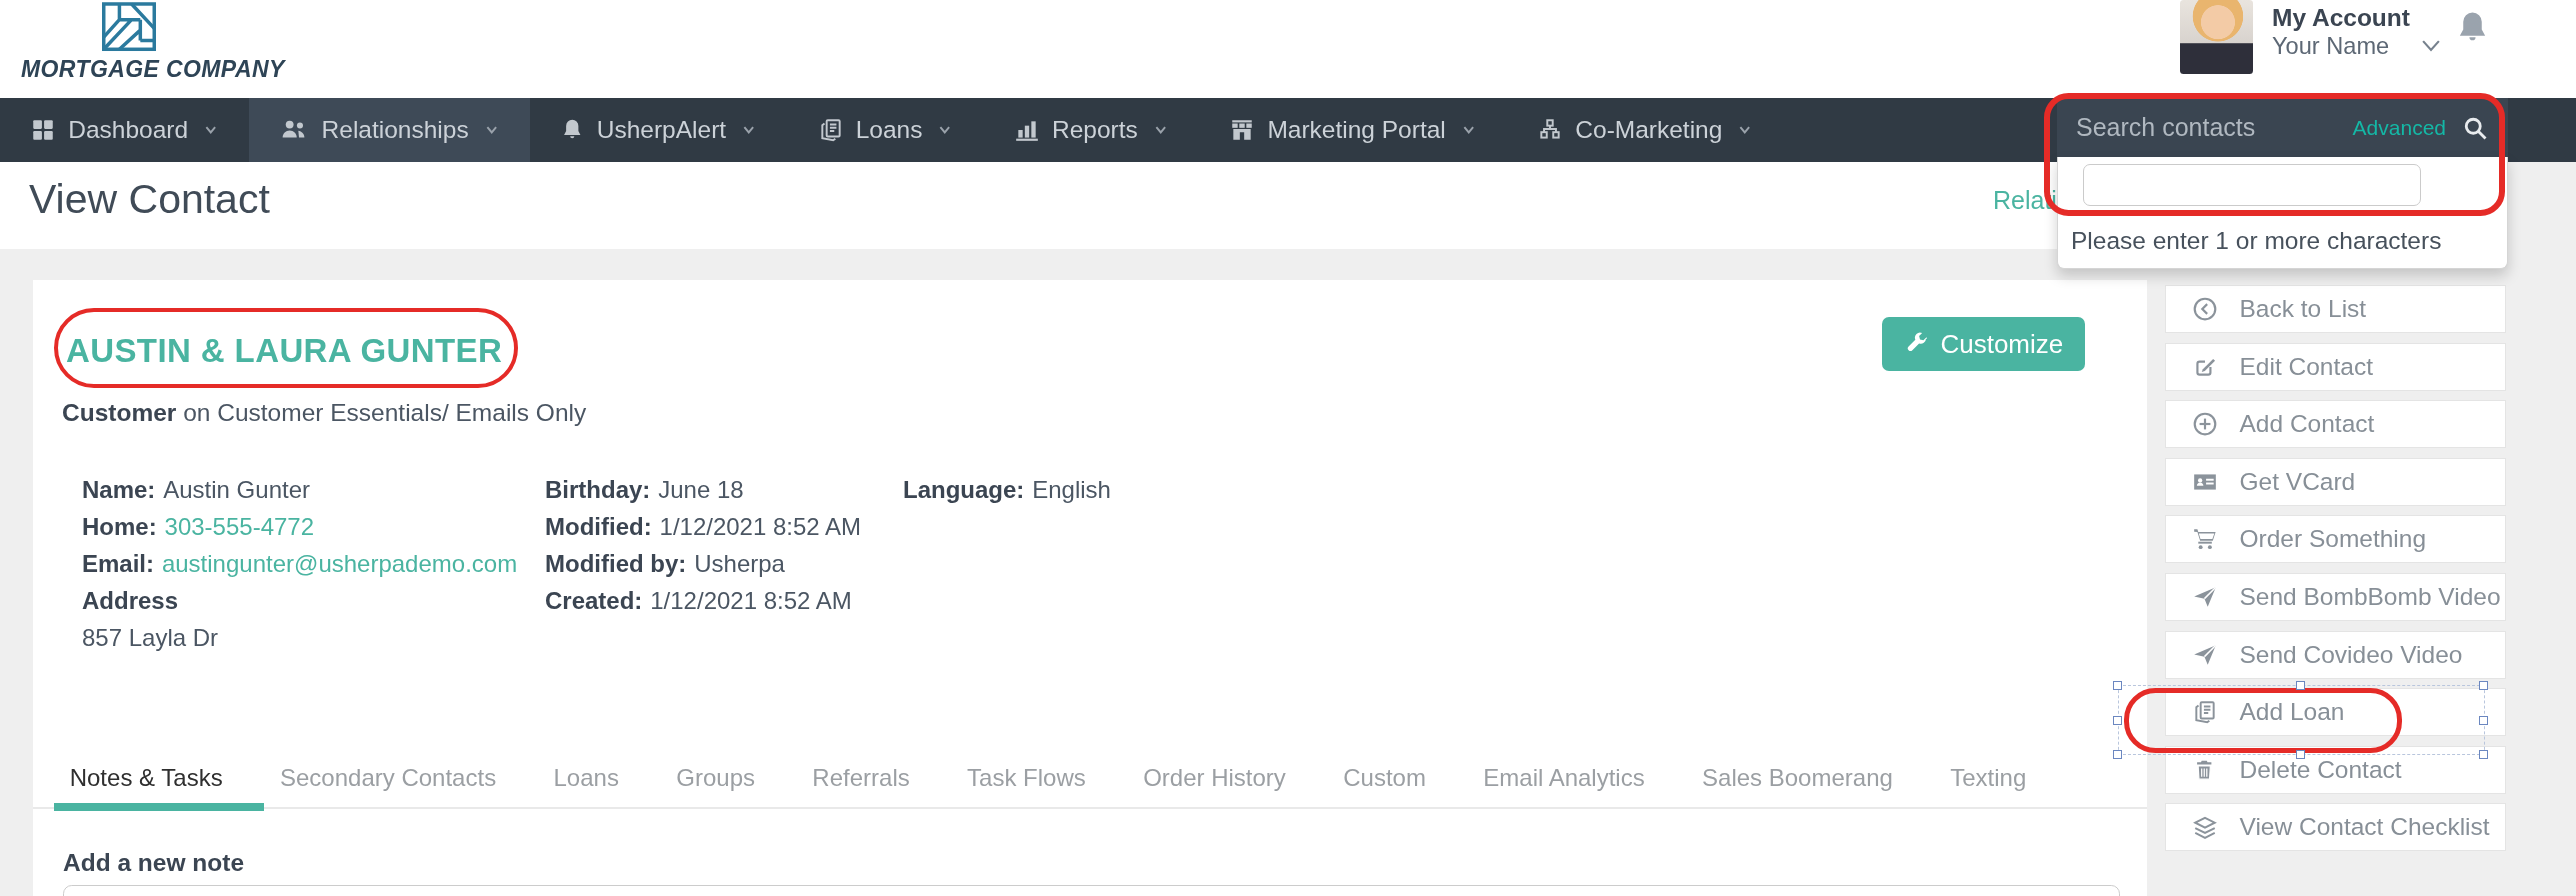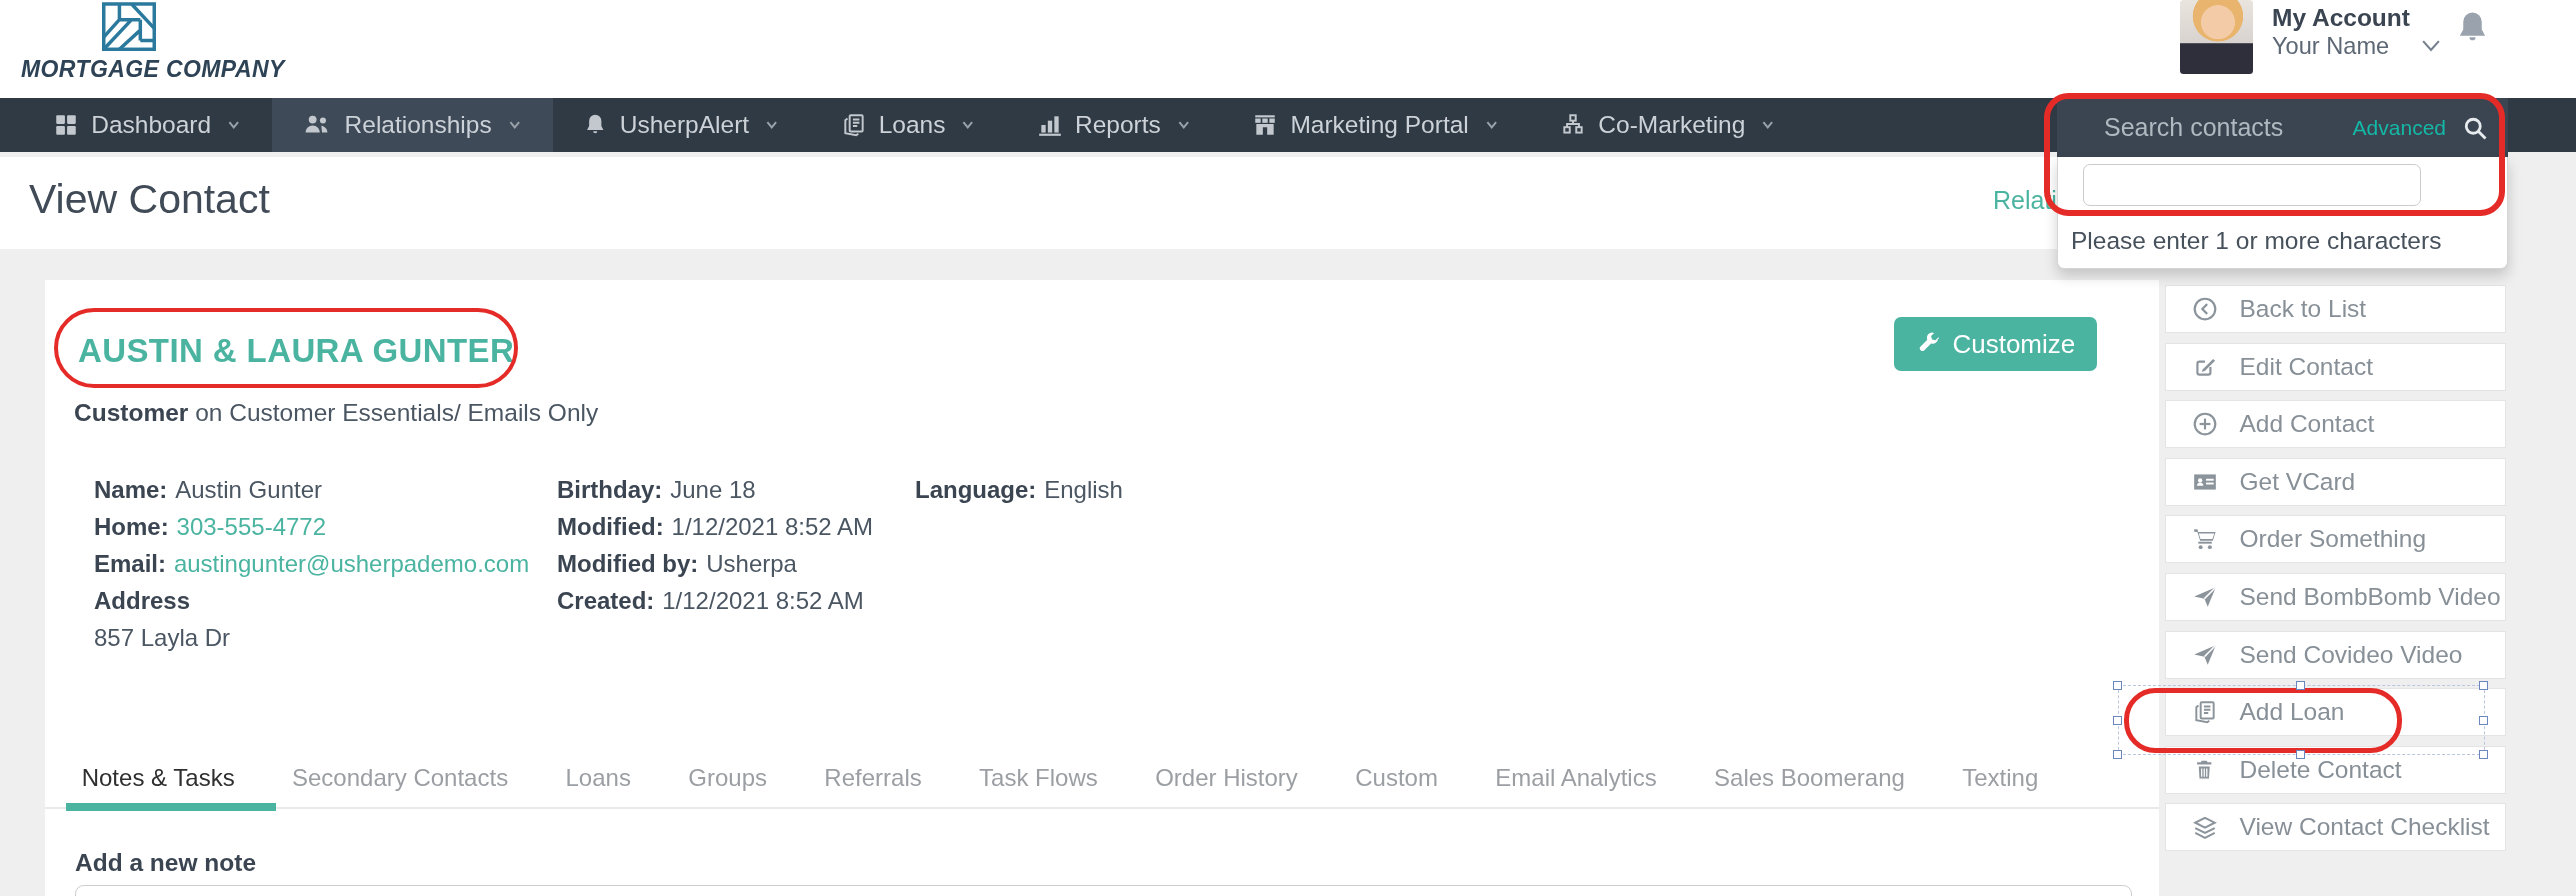--- a/index.html
+++ b/index.html
@@ -22,48 +22,48 @@
       radial-gradient(circle at 52% 30%, #f3cba6 0 26%, rgba(0,0,0,0) 27%),
       radial-gradient(circle at 52% 22%, #e9b56e 0 36%, rgba(0,0,0,0) 37%),
       linear-gradient(180deg,#e9e4de 0%,#d8d3ce 58%,#2e2f3a 59%);
   }
   .acct-title { position:absolute; left:2272px; top:3.5px; font-size:24.5px; font-weight:700; color:#3b4552; }
   .acct-sub   { position:absolute; left:2272px; top:33px; font-size:23.6px; color:#5d6875; }
   .acct-chevron { position:absolute; left:2416px; top:35px; color:#77828e; }
   .bell { position:absolute; left:2454px; top:8.7px; color:#9aa3ad; }
 
   
-  .nav { position:absolute; left:0; top:98px; width:2576px; height:54px; background:#303a44; z-index:6;
-         display:flex; align-items:stretch; padding-left:23px; }
+  .nav { position:absolute; left:0; top:98px; width:2576px; height:64px; background:#303a44; z-index:6;
+         display:flex; align-items:stretch; }
   .nav-item { display:flex; align-items:center; gap:12.2px; padding:0 30px; color:#ccd2d8; font-size:24.5px;
               white-space:nowrap; cursor:pointer; }
   .nav-item.active { background:#3e4a57; }
   .nav-item .chev { color:#9aa2ab; margin-left:1.7px; }
   .nav-icon { color:#c2c8ce; }
 
   
   .searchbar { position:absolute; left:2057px; top:98px; width:451px; height:59px; background:#3a4551;
                display:flex; align-items:center; padding:0 19px; z-index:7; }
-  .search-placeholder { flex:1; font-size:25px; color:#b0b8c0;margin-left:28px; }
+  .search-placeholder { flex:1; font-size:25px; color:#b0b8c0; }
   .search-advanced { font-size:21px; color:#14b8a6; margin-right:15px; cursor:pointer; }
   .search-icon { color:#e8ebee; cursor:pointer; }
   .search-dropdown { position:absolute; left:2057px; top:157px; width:451px; height:112px; background:#fff;
                      border:0.9px solid #d5d5d5; border-top:none; border-radius:0 0 7px 7px;
                      box-shadow:0 7px 14px rgba(0,0,0,.18); z-index:30; }
   .search-input { position:absolute; left:24.5px; top:7px; width:338px; height:42px; border:1.7px solid #cbcbcb;
                   border-radius:7px; background:#fff; font-size:23.6px; padding:0 10.5px; color:#3b4552; outline:none; }
   .search-hint { position:absolute; left:13px; top:70px; font-size:24.5px; color:#47515c; white-space:nowrap; }
 
   
   .title-band { position:absolute; left:0; top:157px; width:2284px; height:92px; background:#fff; z-index:4; }
   .page-title { position:absolute; left:29px; top:19px; font-size:41px; font-weight:300; color:#404b57; }
   .breadcrumb { position:absolute; left:1993px; top:186px; font-size:25px; color:#4ab4a1; z-index:5; white-space:nowrap; cursor:pointer; }
 
   
-  .card { position:absolute; left:45px; top:280px; width:2114px; height:617px; background:#fff; z-index:3; }
+  .card { position:absolute; left:33px; top:280px; width:2114px; height:617px; background:#fff; z-index:3; }
   .contact-name { position:absolute; left:33px; top:52px; font-size:33px; font-weight:700; color:#4ab4a1;
                   letter-spacing:0.4px; white-space:nowrap; }
   .customize-btn { position:absolute; left:1849px; top:37px; width:203px; height:54px; background:#4ab4a1;
                    border:none; border-radius:7px; color:#fff; font-size:26px; font-family:inherit;
                    display:flex; align-items:center; justify-content:center; gap:12.2px; cursor:pointer; }
   .status-line { position:absolute; left:29px; top:119px; font-size:24.5px; color:#4b5663; }
   .status-line .b { font-weight:700; color:#3b4552; }
 
   .details { position:absolute; left:29px; top:191px; font-size:24px; line-height:37px; }
   .dcol { position:absolute; top:0; white-space:nowrap; }

